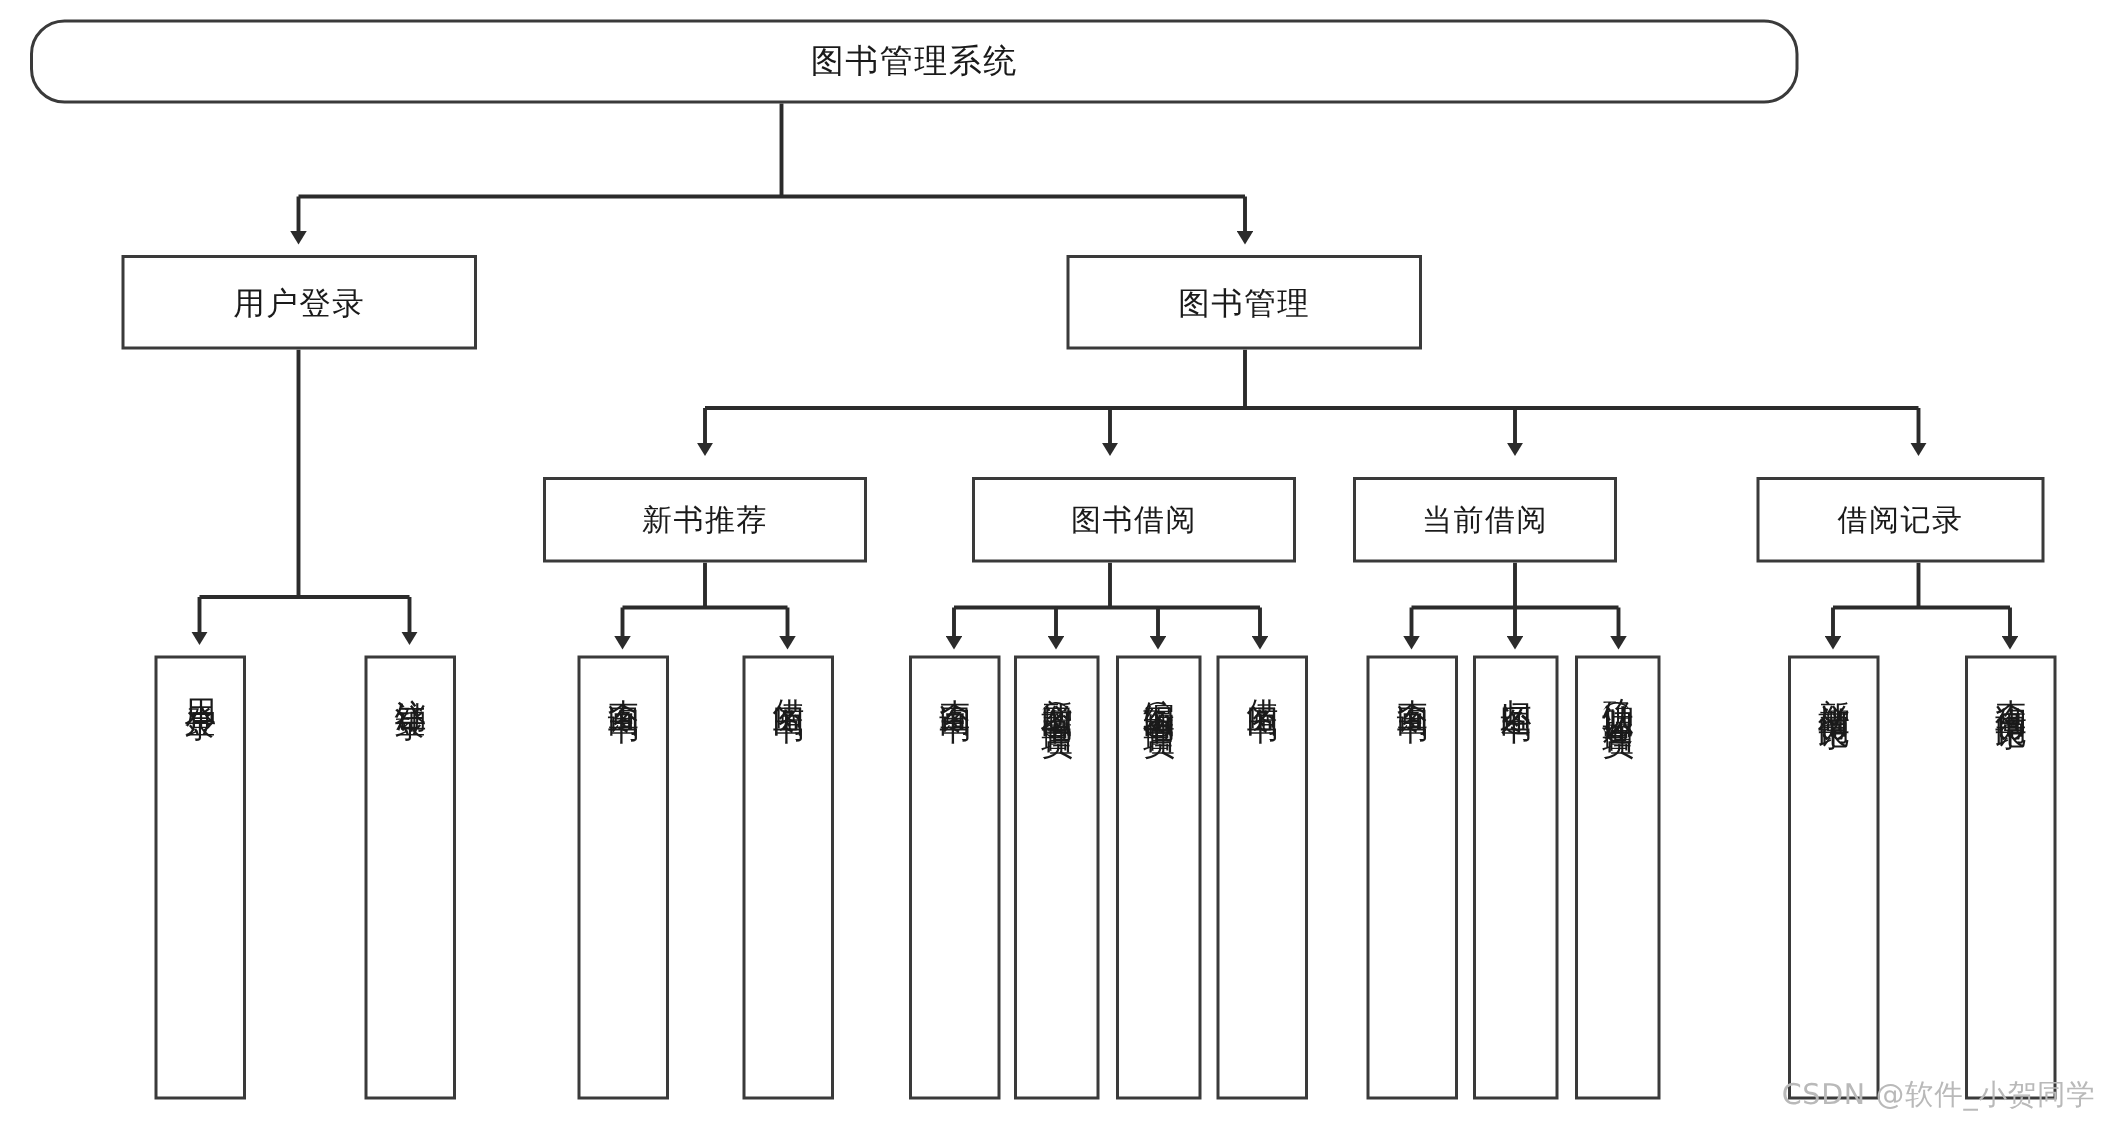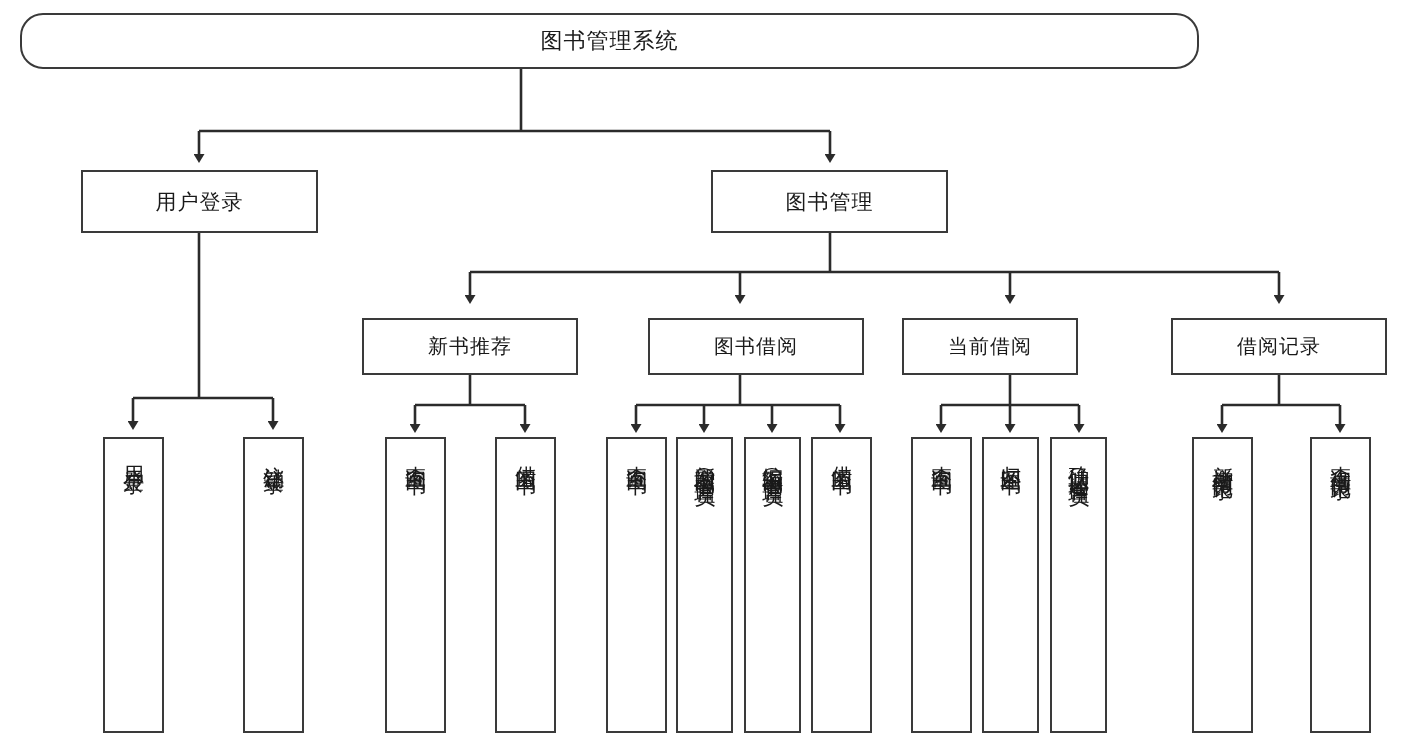--- a/index.html
+++ b/index.html
@@ -143,21 +143,21 @@
 
   <div class="node level2" style="left:362px; top:318px; width:216px; height:57px;">
     <span>新书推荐</span>
   </div>
   <div class="node level2" style="left:632px; top:318px; width:216px; height:57px;margin-left:16px;">
     <span>图书借阅</span>
   </div>
   <div class="node level2" style="left:902px; top:318px; width:176px; height:57px;">
     <span>当前借阅</span>
   </div>
-  <div class="node level2" style="left:1171px; top:318px; width:216px; height:57px;">
+  <div class="node level2" style="left:1171px; top:318px; width:192px; height:57px;">
     <span>借阅记录</span>
   </div>
 
   <div class="node leaf" style="left:103px; top:437px; width:61px; height:296px;">
     <span class="vtext">用户登录</span>
   </div>
   <div class="node leaf" style="left:243px; top:437px; width:61px; height:296px;">
     <span class="vtext">注销登录</span>
   </div>
 
@@ -191,14 +191,15 @@
     <span class="vtext">确认归还（管理员）</span>
   </div>
 
   <div class="node leaf" style="left:1192px; top:437px; width:61px; height:296px;">
     <span class="vtext">新增借阅记录</span>
   </div>
   <div class="node leaf" style="left:1310px; top:437px; width:61px; height:296px;">
     <span class="vtext">查询借阅记录</span>
   </div>
 
+  <div class="watermark">CSDN @软件_小贺同学</div>
 
 </div>
 
 </body></html>

